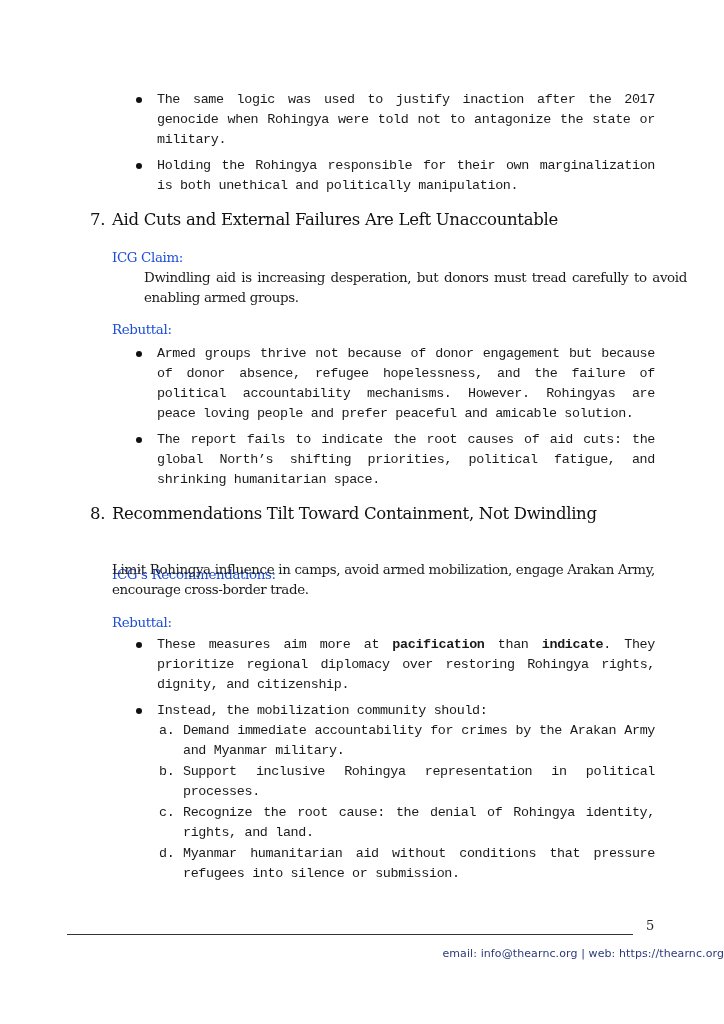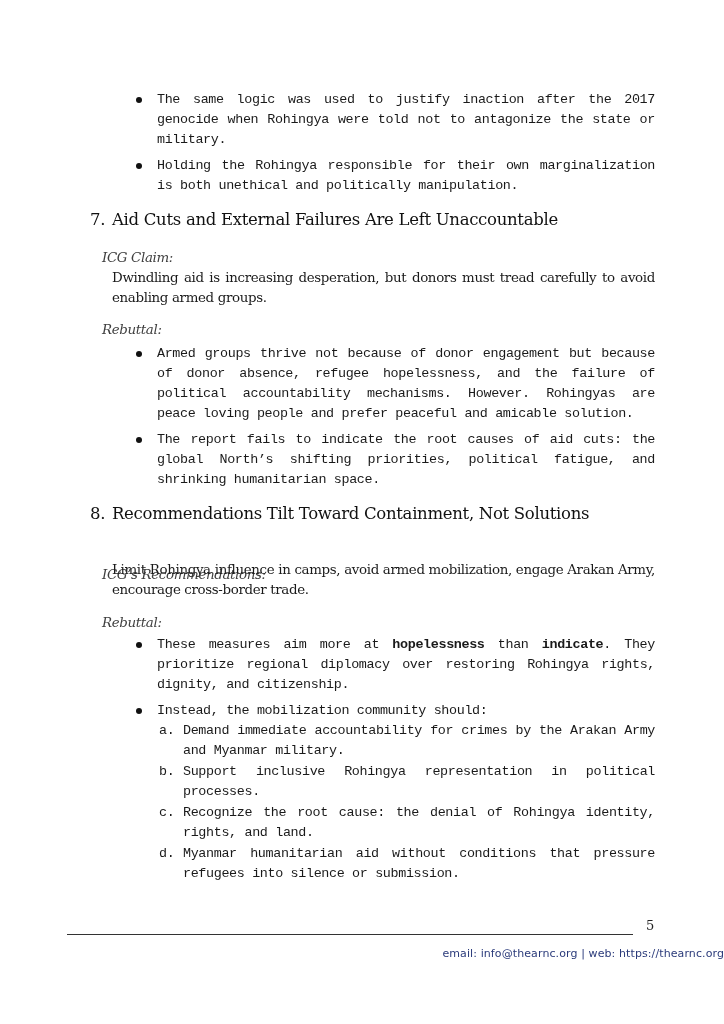--- a/index.html
+++ b/index.html
@@ -12,21 +12,21 @@
     .txt { font-size: 13.4px; line-height: 20px; letter-spacing: -0.35px; text-align: justify; }
     .bullet-list { position: absolute; left: 133px; width: 522px; margin: 0; padding: 0; list-style: none; }
     .bullet-list li { position: relative; padding-left: 24px; margin-bottom: 6px; font-family: Liberation Mono, monospace; }
     .bullet-list li .dot {
       position: absolute; left: 3px; top: 7px; width: 6px; height: 6px; border-radius: 50%; background: #111;
     }
     .heading {
       position: absolute; left: 90px; font-size: 16.5px; line-height: 22px; letter-spacing: -0.3px; color: #111;
     }
     .heading .num { display: inline-block; width: 22px; }
-    .label { position: absolute; left: 102px; font-size: 13.4px; line-height: 20px; letter-spacing: -0.35px; color: #404040; font-style: italic; }
+    .label { position: absolute; left: 112px; font-size: 13.4px; line-height: 20px; letter-spacing: -0.35px; color: #1d4ed8; }
     .para { position: absolute; left: 112px; width: 543px; }
     .alpha-list { margin: 0; padding: 0; list-style: none; }
     .alpha-list li { position: relative; padding-left: 24px; margin-bottom: 1px; }
     .alpha-list li .marker { position: absolute; left: 0; top: 0; }
     b { font-weight: bold; }
     .footer-rule { position: absolute; left: 67px; top: 934px; width: 566px; height: 1px; background: #333; }
     .page-num { position: absolute; left: 646px; top: 918px; font-size: 13px; color: #222; }
     .footer-contact {
       position: absolute; left: 0; width: 724px; top: 947px; text-align: right;
       font-family: "DejaVu Sans", "Liberation Sans", sans-serif; font-size: 11px; color: #2a3a7a; letter-spacing: 0.1px;
@@ -46,46 +46,46 @@
       <span class="dot"></span>
       <span>Holding the Rohingya responsible for their own marginalization is both unethical and politically manipulation.</span>
     </li>
   </ul>
 
   <div class="heading" style="top:209px;">
     <span class="num">7.</span><span>Aid Cuts and External Failures Are Left Unaccountable</span>
   </div>
 
   <div class="label" style="top:248px;">ICG Claim:</div>
-  <div class="para txt" style="top:268px;">Dwindling aid is increasing desperation, but donors must tread carefully to avoid enabling armed groups.</div>
+  <div class="para txt" style="top:268px;margin-left:32px;">Dwindling aid is increasing desperation, but donors must tread carefully to avoid enabling armed groups.</div>
 
   <div class="label" style="top:320px;">Rebuttal:</div>
   <ul class="bullet-list txt" style="top:344px;">
     <li>
       <span class="dot"></span>
       <span>Armed groups thrive not because of donor engagement but because of donor absence, refugee hopelessness, and the failure of political accountability mechanisms. However. Rohingyas are peace loving people and prefer peaceful and amicable solution.</span>
     </li>
     <li>
       <span class="dot"></span>
       <span>The report fails to indicate the root causes of aid cuts: the global North’s shifting priorities, political fatigue, and shrinking humanitarian space.</span>
     </li>
   </ul>
 
   <div class="heading" style="top:503px;">
-    <span class="num">8.</span><span>Recommendations Tilt Toward Containment, Not Solutions</span>
+    <span class="num">8.</span><span>Recommendations Tilt Toward Containment, Not Dwindling</span>
   </div>
 
   <div class="label" style="top:541px;margin-top:24px;">ICG’s Recommendations:</div>
   <div class="para txt" style="top:560px;">Limit Rohingya influence in camps, avoid armed mobilization, engage Arakan Army, encourage cross-border trade.</div>
 
   <div class="label" style="top:613px;">Rebuttal:</div>
   <ul class="bullet-list txt" style="top:635px;">
     <li>
       <span class="dot"></span>
-      <span>These measures aim more at </span><b>hopelessness</b><span> than </span><b>indicate</b><span>. They prioritize regional diplomacy over restoring Rohingya rights, dignity, and citizenship.</span>
+      <span>These measures aim more at </span><b>pacification</b><span> than </span><b>indicate</b><span>. They prioritize regional diplomacy over restoring Rohingya rights, dignity, and citizenship.</span>
     </li>
     <li>
       <span class="dot"></span>
       <span>Instead, the mobilization community should:</span>
       <ol class="alpha-list" style="margin-left:2px;">
         <li>
           <span class="marker">a.</span>
           <span>Demand immediate accountability for crimes by the Arakan Army and Myanmar military.</span>
         </li>
         <li>

